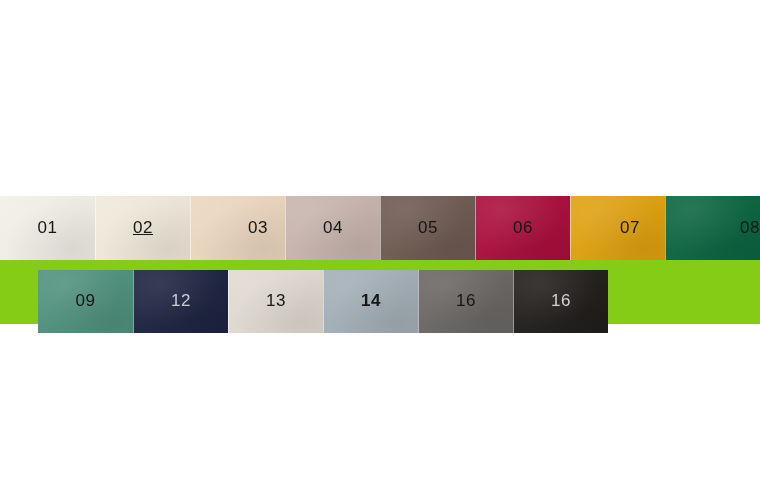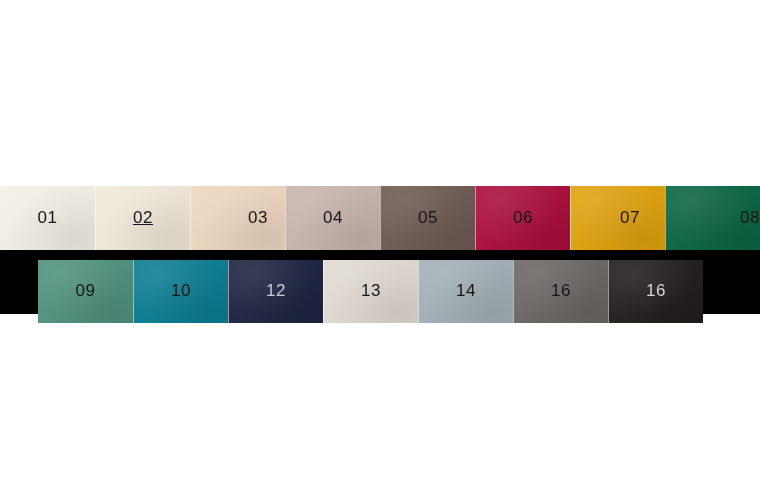--- a/index.html
+++ b/index.html
@@ -13,26 +13,26 @@
     height: 502px;
     overflow: hidden;
     font-family: "Liberation Sans", sans-serif;
     position: relative;
   }
 
   
   .swatch-board {
     position: absolute;
     left: 0;
-    top: 186px;
+    top: 196px;
     width: 760px;
     height: 128px;
     display: flex;
     flex-direction: column;
-    background: #000000;
+    background: #84cc16;
   }
 
   .swatch-row {
     display: flex;
     flex-direction: row;
     width: 760px;
     height: 64px;
     flex: 0 0 64px;
   }
 
@@ -116,31 +116,28 @@
         <span class="swatch-label" style="color: rgb(22, 22, 22);">07</span>
       </div>
       <div class="swatch" style="background-color: rgb(10, 101, 65); justify-content: flex-end;">
         <span class="swatch-label" style="color: rgb(22, 22, 22);">08</span>
       </div>
     </div>
   <div class="swatch-row row-bottom">
       <div class="swatch" style="background-color: rgb(79, 145, 125);">
         <span class="swatch-label" style="color: rgb(22, 22, 22);">09</span>
       </div>
-      <div class="swatch" style="background-color: rgb(11, 124, 146);">
-        <span class="swatch-label" style="color: rgb(22, 22, 22);">10</span>
-      </div>
       <div class="swatch" style="background-color: rgb(28, 35, 64);">
         <span class="swatch-label" style="color: rgb(201, 206, 214);">12</span>
       </div>
       <div class="swatch" style="background-color: rgb(224, 218, 209);">
         <span class="swatch-label" style="color: rgb(22, 22, 22);">13</span>
       </div>
       <div class="swatch" style="background-color: rgb(163, 175, 183);">
-        <span class="swatch-label" style="color: rgb(22, 22, 22);">14</span>
+        <span class="swatch-label" style="color: rgb(22, 22, 22); font-weight: bold;">14</span>
       </div>
       <div class="swatch" style="background-color: rgb(106, 102, 99);">
         <span class="swatch-label" style="color: rgb(22, 22, 22);">16</span>
       </div>
       <div class="swatch" style="background-color: rgb(32, 29, 27);">
         <span class="swatch-label" style="color: rgb(212, 212, 212);">16</span>
       </div>
     </div>
 </div>
 

